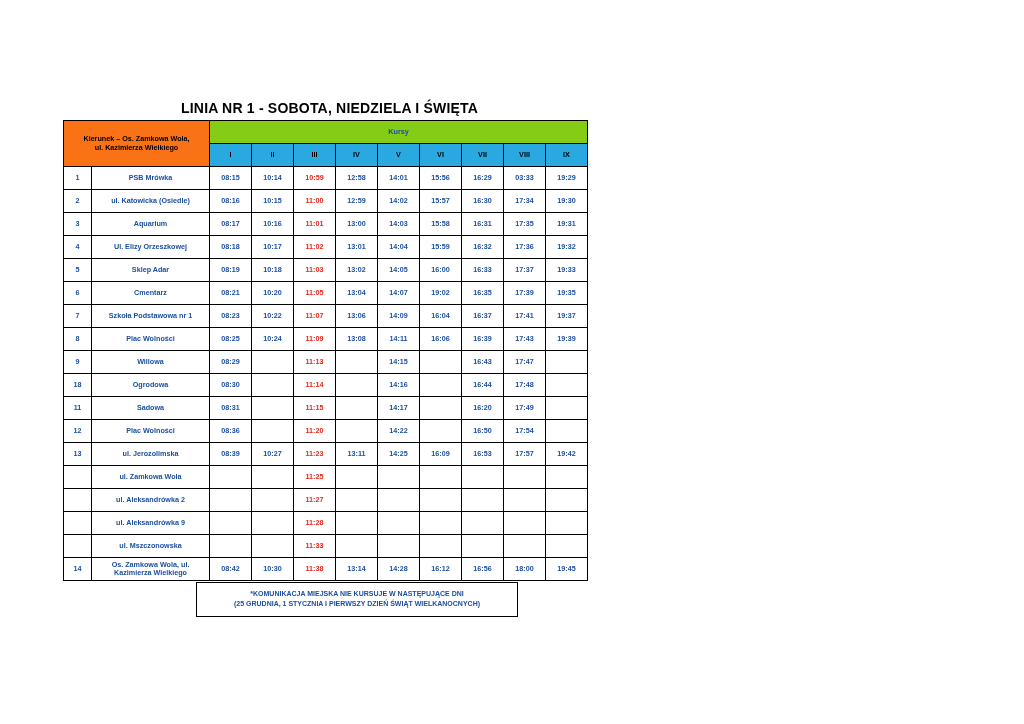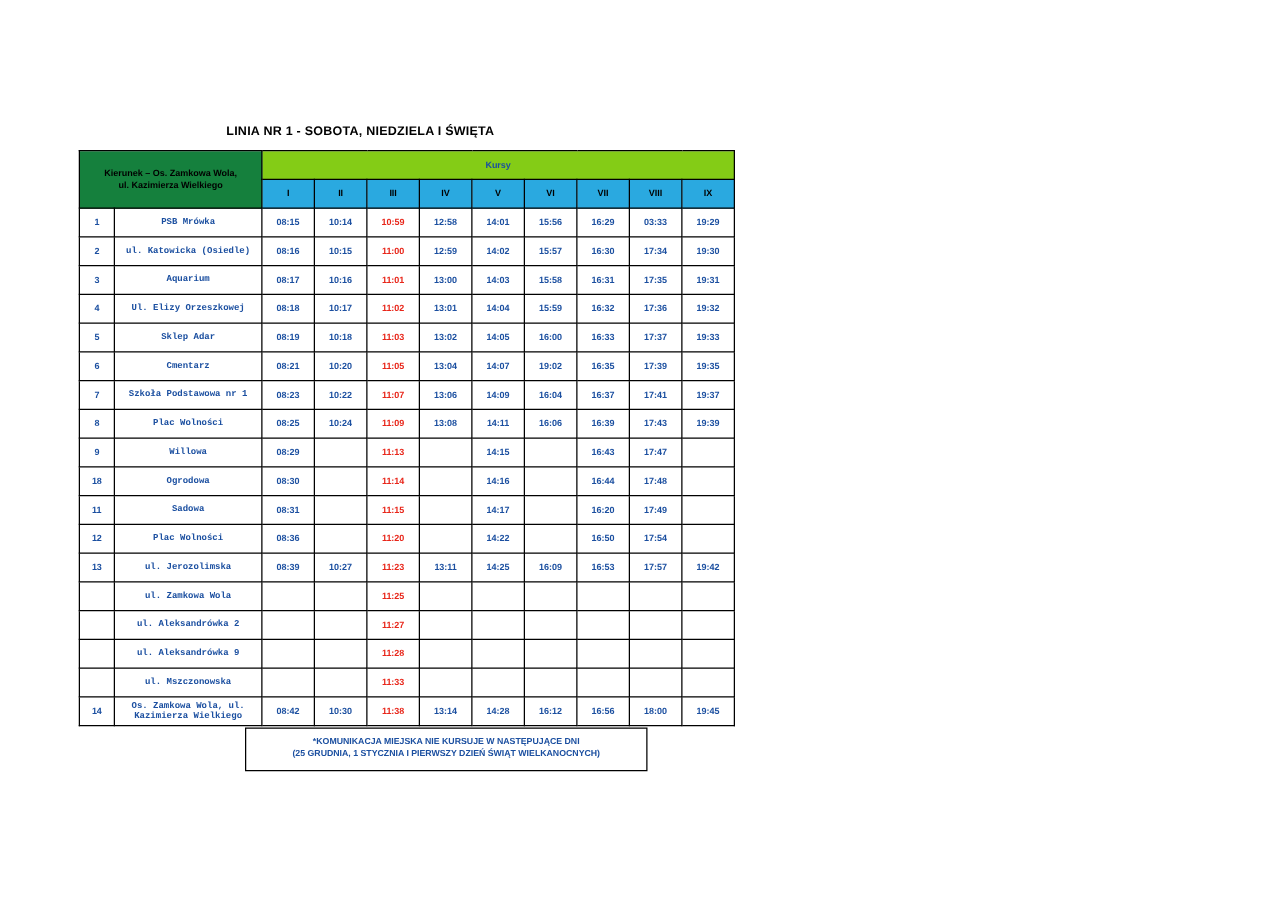--- a/index.html
+++ b/index.html
@@ -17,21 +17,21 @@
   .page {
     position: absolute;
     left: 0; top: 0;
     width: 1024px;
     height: 724px;
   }
   .title {
     position: absolute;
     left: 181px;
     top: 100px;
-    font-size: 10px;
+    font-size: 14px;
     font-weight: bold;
     color: #000000;
     letter-spacing: 0.2px;
     white-space: nowrap;
   }
   table.timetable {
     position: absolute;
     left: 63px;
     top: 120px;
     border-collapse: collapse;
@@ -44,21 +44,21 @@
     margin: 0;
     text-align: center;
     vertical-align: middle;
     font-size: 7.2px;
     font-weight: bold;
     color: #1b4fa0;
     height: 22px;
     line-height: 1.15;
   }
   .hdr-cell {
-    background: #15803d;
+    background: #f97316;
     color: #000000 !important;
     font-size: 7.2px;
     font-weight: bold;
   }
   .hdr-kursy {
     background: #84cc16;
     color: #1b4fa0 !important;
     font-size: 12px;
     font-weight: bold;
     height: 22px;
@@ -70,21 +70,20 @@
     font-weight: bold;
     height: 22px;
   }
   .col-no { width: 28px; }
   .col-stop { width: 118px; text-align: center; }
   .col-time { width: 42px; }
   td.stop {
     font-size: 7.2px;
     color: #1b4fa0;
     padding: 1px 2px;
-    font-family: Liberation Mono, monospace;
   }
   td.num {
     font-size: 7.2px;
     color: #1b4fa0;
   }
   td.time {
     font-size: 7.2px;
     color: #1b4fa0;
   }
   td.time.red {

